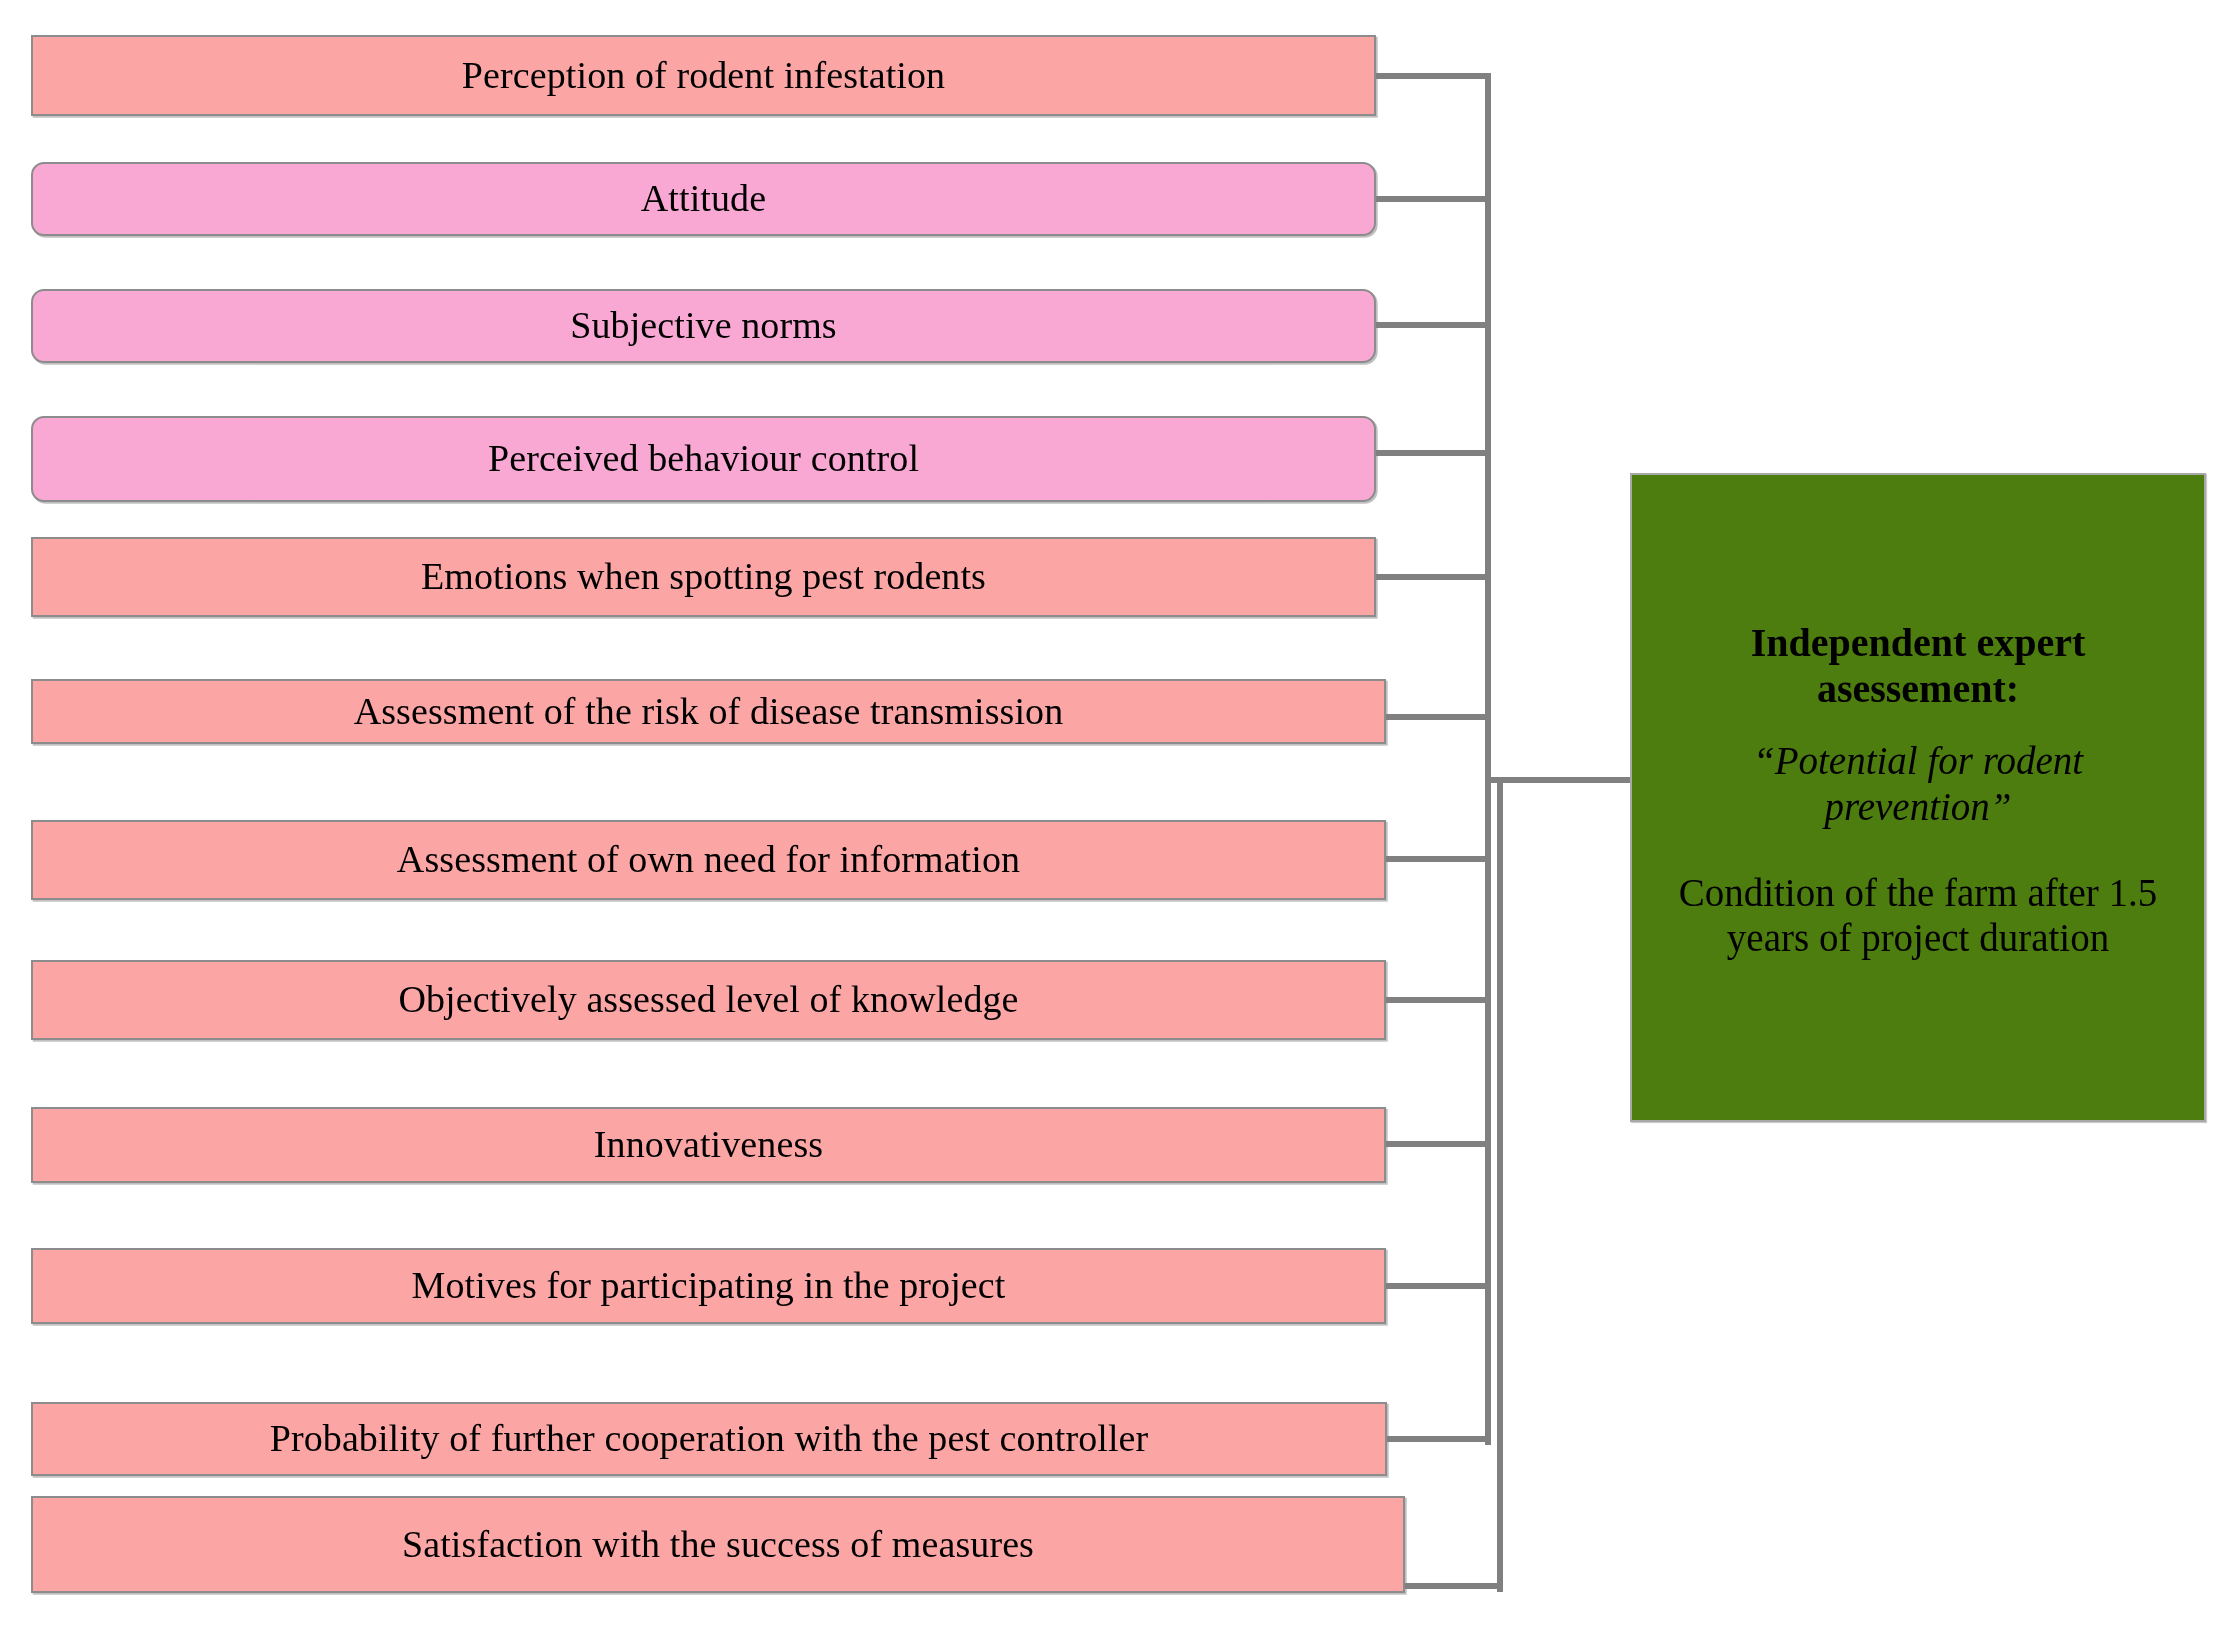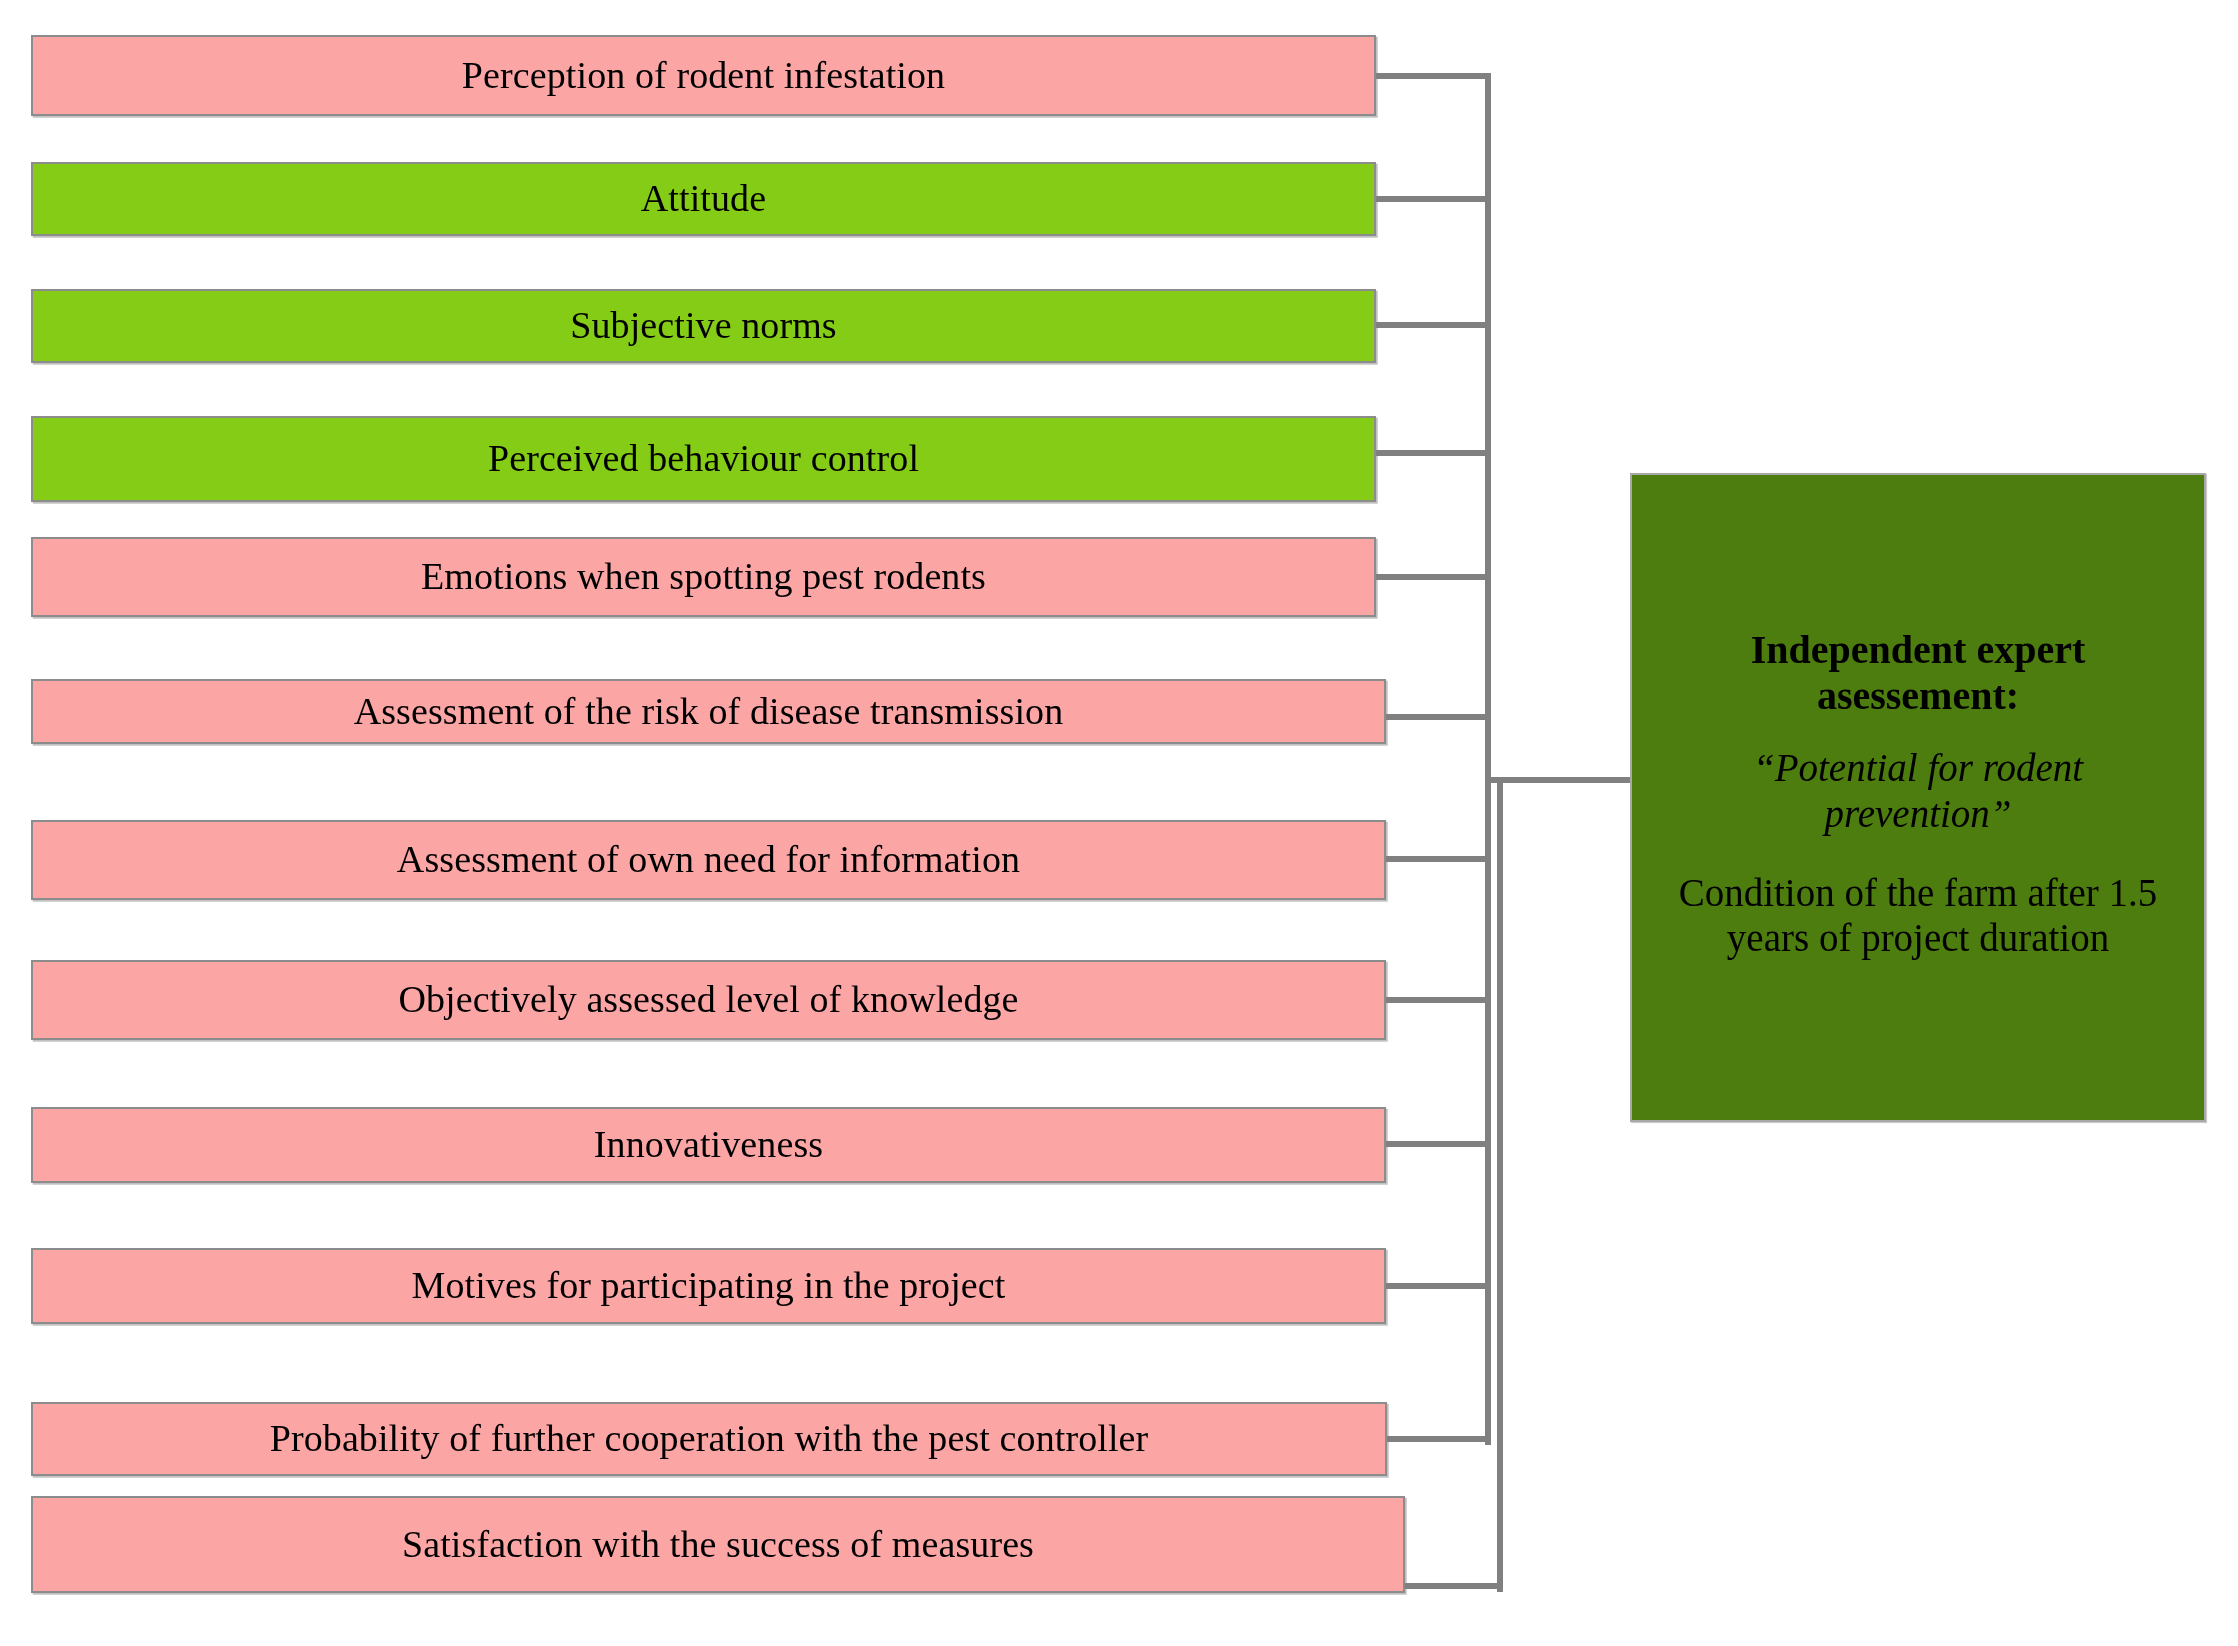--- a/index.html
+++ b/index.html
@@ -28,21 +28,22 @@
     justify-content: center;
     text-align: center;
     color: #000000;
     font-size: 38px;
     line-height: 1.05;
     letter-spacing: 0.1px;
     padding: 0 10.2px;
     box-shadow: 1.7px 1.7px 0 0 rgba(140,140,140,0.55);
   }
   .factor-box.shaded {
-    background: #84cc16;
+    background: #f9a8d4;
+    border-radius: 13px;
   }
   .factor-label {
     display: block;
     white-space: nowrap;
   }
 
   
   .conn {
     position: absolute;
     background: #808080;
@@ -79,21 +80,21 @@
     font-style: italic;
     font-size: 39px;
     line-height: 1.16;
     color: #000000;
     margin: 0 0 26px 0;
   }
   #expert-box .line-body {
     font-size: 39px;
     line-height: 1.16;
     color: #000000;
-    margin: 8px;
+    margin: 15px;
   }
 </style>
 </head>
 <body>
 
 <div id="canvas">
 
   <div id="factors-layer">
       <div class="factor-box" style="left: 31px; top: 35px; width: 1345px; height: 81px;">
         <span class="factor-label">Perception of rodent infestation</span>

